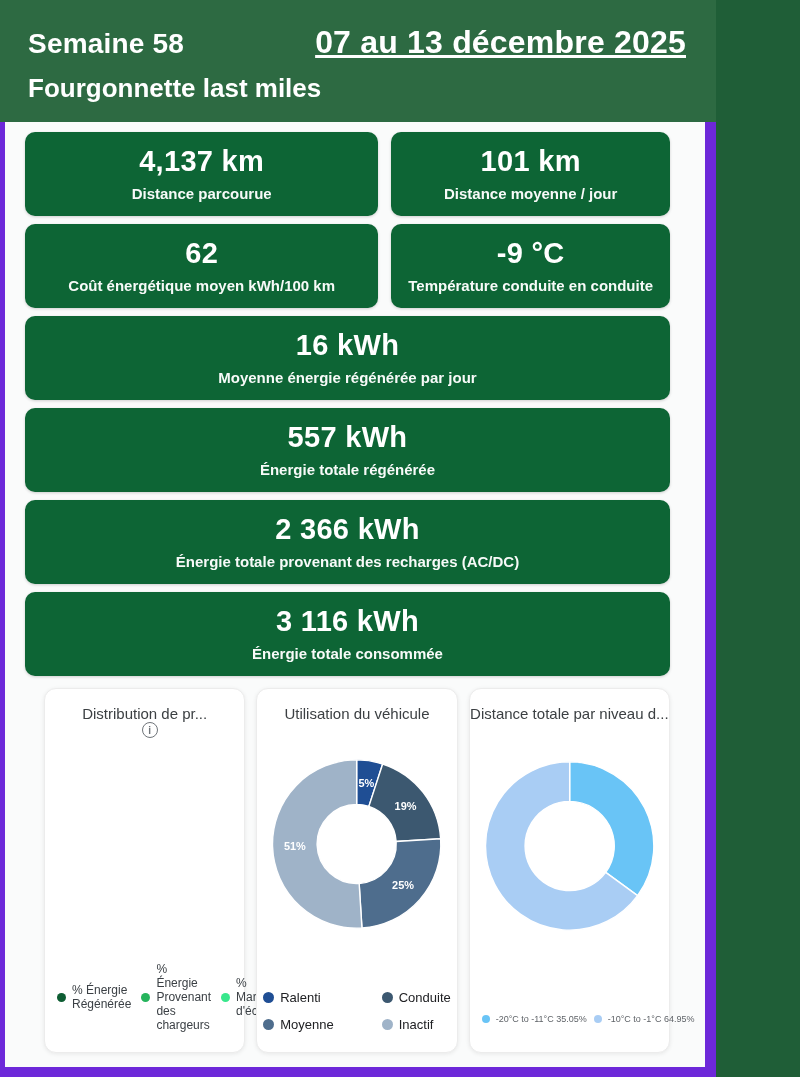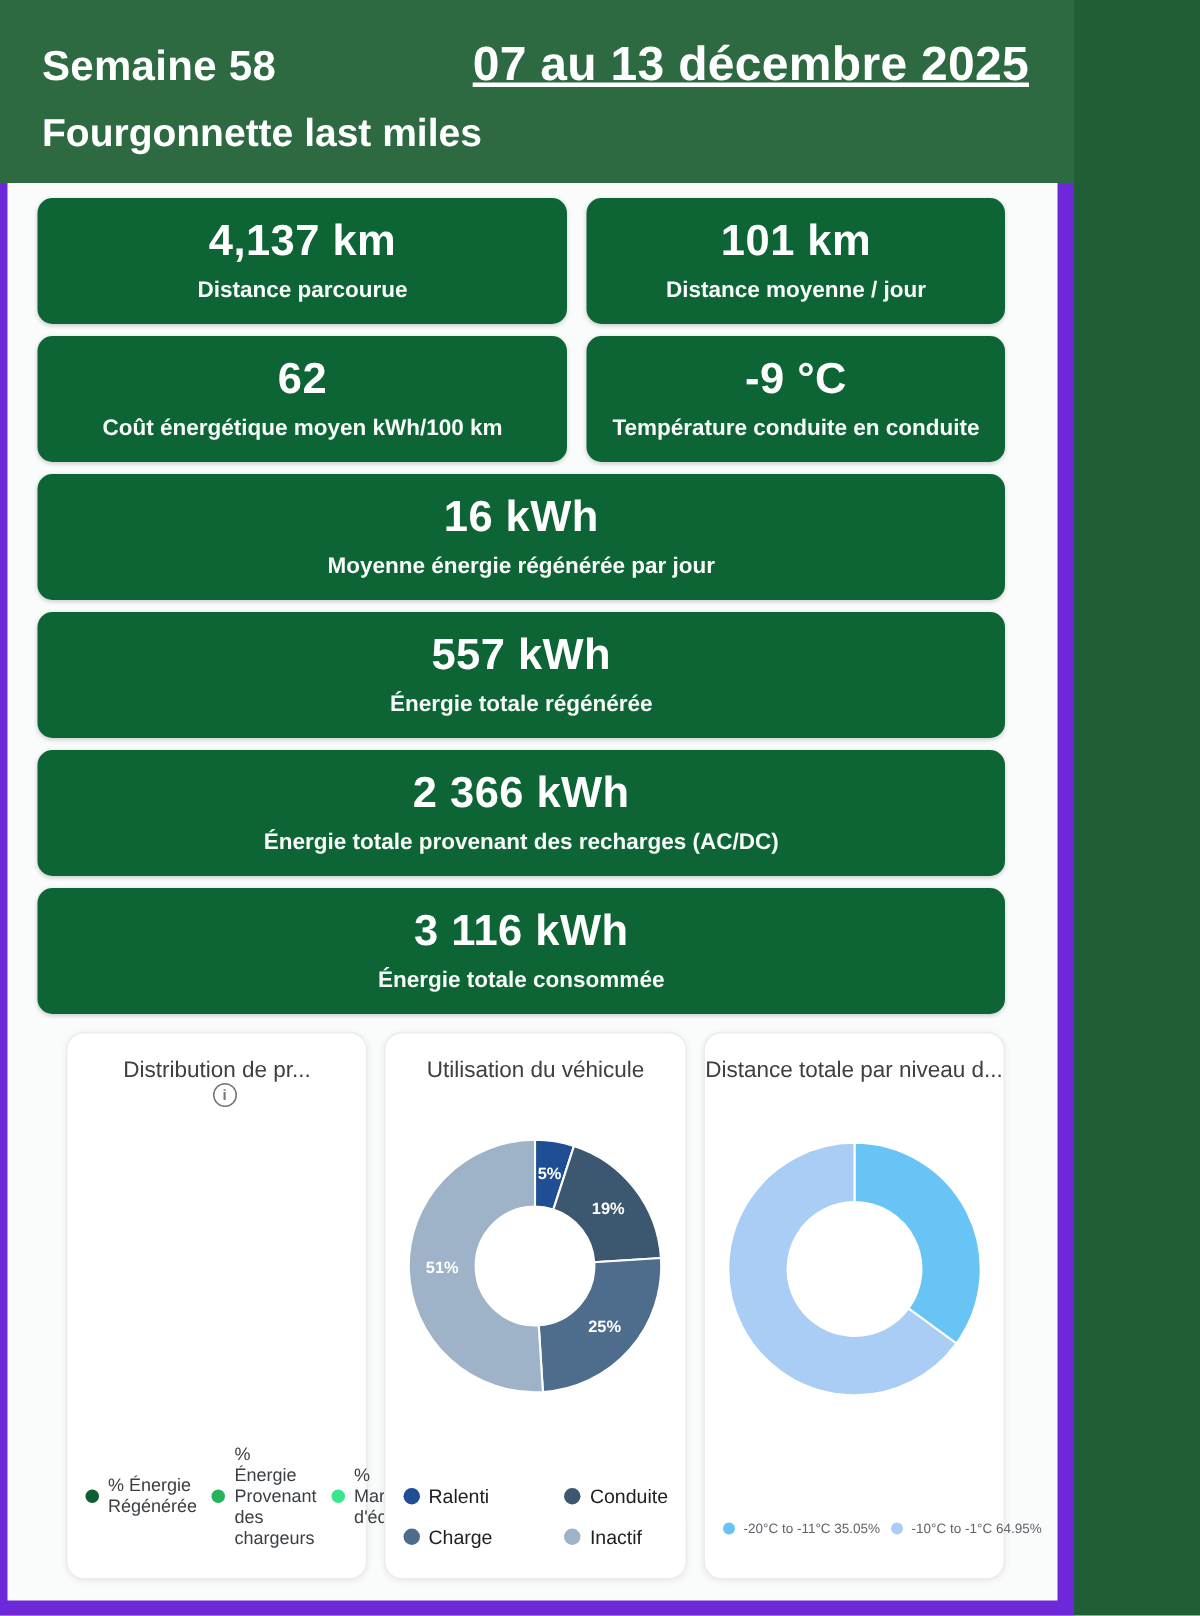--- a/index.html
+++ b/index.html
@@ -168,21 +168,21 @@
             <li>
               <span class="dot" style="background: rgb(31, 78, 148);"></span>
               <span>Ralenti</span>
             </li>
             <li>
               <span class="dot" style="background: rgb(60, 88, 112);"></span>
               <span>Conduite</span>
             </li>
             <li>
               <span class="dot" style="background: rgb(78, 109, 141);"></span>
-              <span>Charge</span>
+              <span>Moyenne</span>
             </li>
             <li>
               <span class="dot" style="background: rgb(159, 179, 200);"></span>
               <span>Inactif</span>
             </li>
           </ul>
       </div>
 
       <div class="chart-card">
         <div class="chart-title-row">

